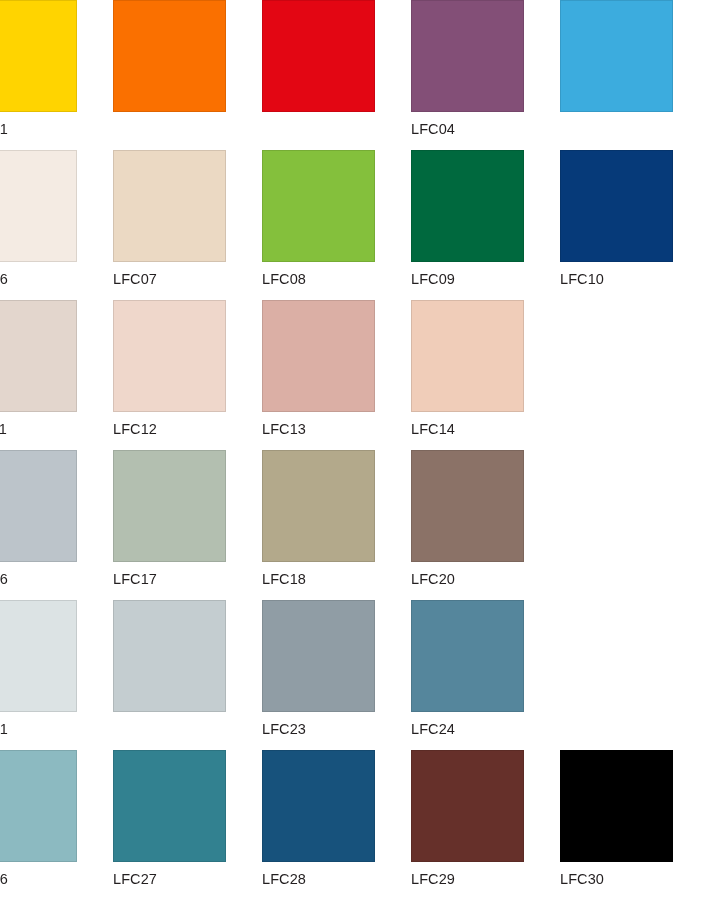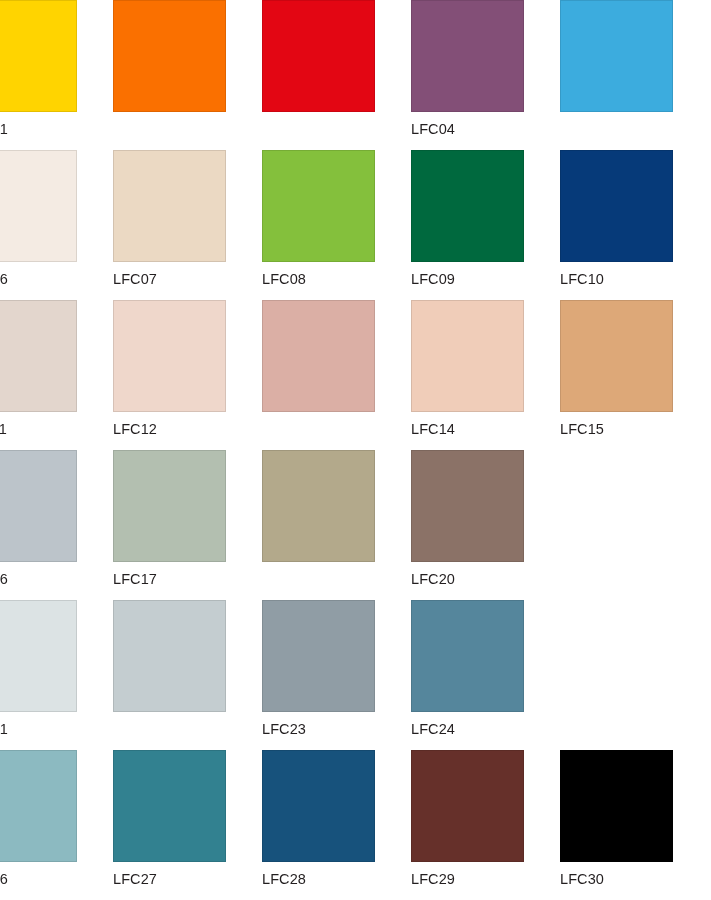--- a/index.html
+++ b/index.html
@@ -104,41 +104,39 @@
       <div class="swatch-cell">
         <div class="swatch-chip" style="background: rgb(227, 214, 205);"></div>
         <div class="swatch-label">LFC11</div>
       </div>
       <div class="swatch-cell">
         <div class="swatch-chip" style="background: rgb(239, 215, 203);"></div>
         <div class="swatch-label">LFC12</div>
       </div>
       <div class="swatch-cell">
         <div class="swatch-chip" style="background: rgb(219, 175, 165);"></div>
+        <div class="swatch-label">LFC13</div>
       </div>
       <div class="swatch-cell">
         <div class="swatch-chip" style="background: rgb(240, 205, 185);"></div>
         <div class="swatch-label">LFC14</div>
-      </div>
-      <div class="swatch-cell">
-        <div class="swatch-chip" style="background: rgb(221, 168, 120);"></div>
-        <div class="swatch-label">LFC15</div>
       </div>
     </div>
     <div class="swatch-row">
       <div class="swatch-cell">
         <div class="swatch-chip" style="background: rgb(188, 196, 202);"></div>
         <div class="swatch-label">LFC16</div>
       </div>
       <div class="swatch-cell">
         <div class="swatch-chip" style="background: rgb(179, 191, 176);"></div>
         <div class="swatch-label">LFC17</div>
       </div>
       <div class="swatch-cell">
         <div class="swatch-chip" style="background: rgb(179, 169, 139);"></div>
+        <div class="swatch-label">LFC18</div>
       </div>
       <div class="swatch-cell">
         <div class="swatch-chip" style="background: rgb(139, 114, 103);"></div>
         <div class="swatch-label">LFC20</div>
       </div>
     </div>
     <div class="swatch-row">
       <div class="swatch-cell">
         <div class="swatch-chip" style="background: rgb(220, 227, 228);"></div>
         <div class="swatch-label">LFC21</div>

